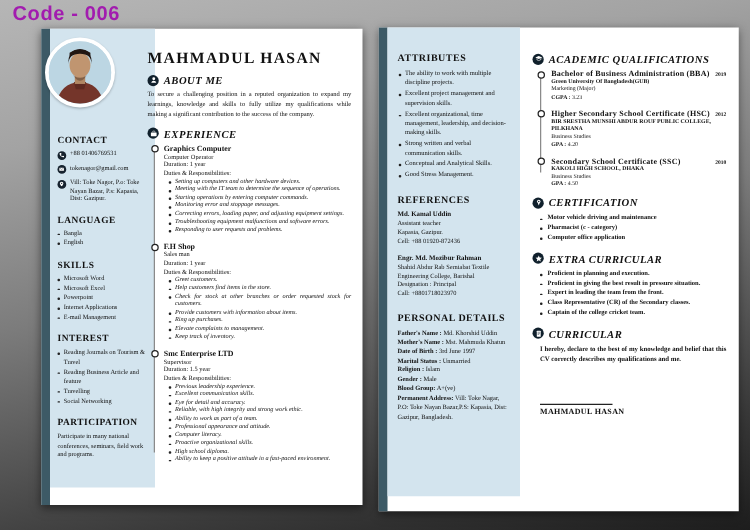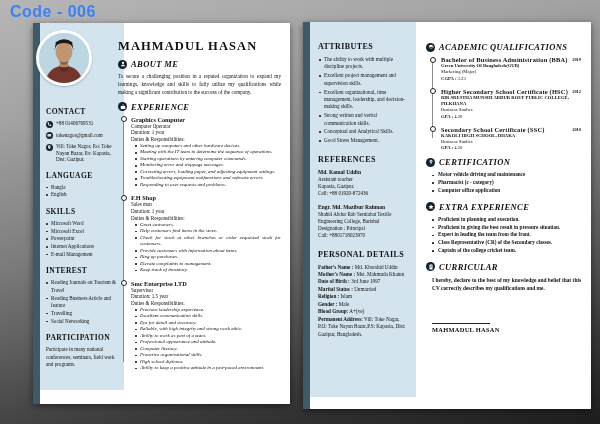--- a/index.html
+++ b/index.html
@@ -2,21 +2,21 @@
 <html><head>
 <meta charset="utf-8">
 <style>
   html,body{margin:0;padding:0;}
   body{
     width:600px;height:424px;overflow:hidden;position:relative;
     background:linear-gradient(168deg,#b6b6b6 0%,#a3a3a3 22%,#7c7c7c 48%,#3a3a3a 82%,#1d1d1d 100%);
     font-family:"Liberation Serif","DejaVu Serif",serif;color:#111;
   }
   .code-label{position:absolute;left:10px;top:3px;font-family:"Liberation Sans","DejaVu Sans",sans-serif;
-    font-weight:bold;font-size:16px;color:#3b82f6;letter-spacing:.5px;}
+    font-weight:bold;font-size:16px;color:#a21caf;letter-spacing:.5px;}
   .page{position:absolute;background:#fff;box-shadow:0 2px 7px rgba(0,0,0,.5);}
   .page-left{left:33px;top:23px;width:257px;height:381px;}
   .page-right{left:303px;top:22px;width:288px;height:387px;}
   .strip{position:absolute;left:0;top:0;width:7px;height:100%;background:#3d5a66;}
 
   
   .sidebar{position:absolute;left:7px;top:0;width:84px;bottom:14px;background:#d3e4ee;}
   .photo{position:absolute;top:7px;left:-4px;width:50px;height:50px;border:3px solid #fff;border-radius:50%;
     overflow:hidden;background:#bcd6e3;box-shadow:0 1px 2px rgba(0,0,0,.25);}
   .photo svg{display:block;width:100%;height:100%;}
@@ -411,21 +411,21 @@
         </ul>
     </section>
 
     <section class="r-sec">
       <div class="sec-head">
         <span class="icircle">
           <svg viewBox="0 0 10 10">
               <polygon points="5,0.8 6.2,3.4 9.2,3.7 7,5.7 7.7,8.7 5,7.1 2.3,8.7 3,5.7 0.8,3.7 3.8,3.4" fill="#fff"></polygon>
             </svg>
         </span>
-        <h2>EXTRA EXPERIENCE</h2>
+        <h2>EXTRA CURRICULAR</h2>
       </div>
       <ul class="b-list">
 
       <li>Proficient in planning and execution.</li>
           <li>Proficient in giving the best result in pressure situation.</li>
           <li>Expert in leading the team from the front.</li>
           <li>Class Representative (CR) of the Secondary classes.</li>
           <li>Captain of the college cricket team.</li>
         </ul>
     </section>

